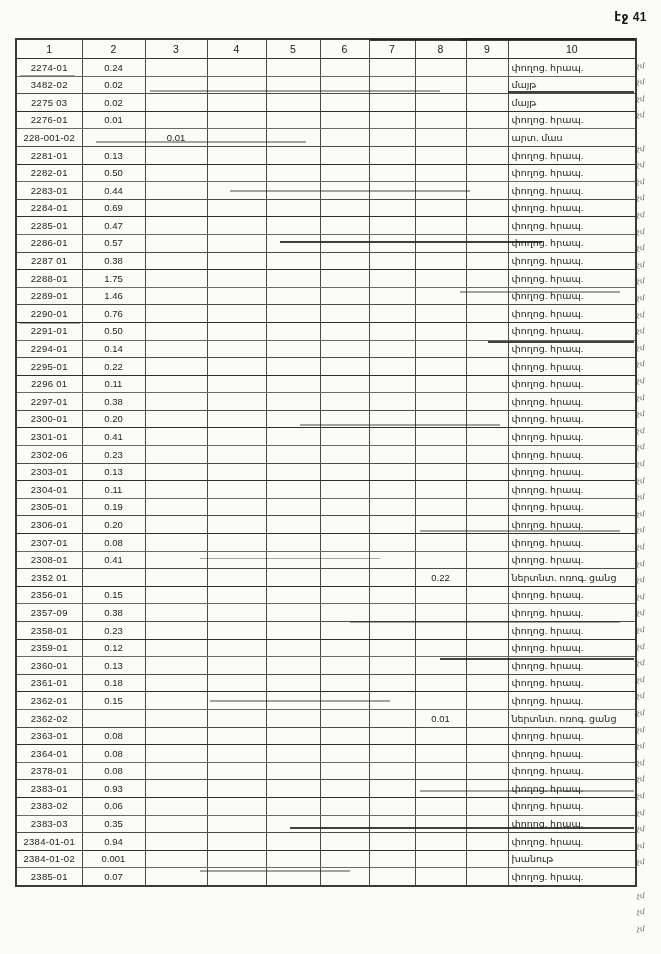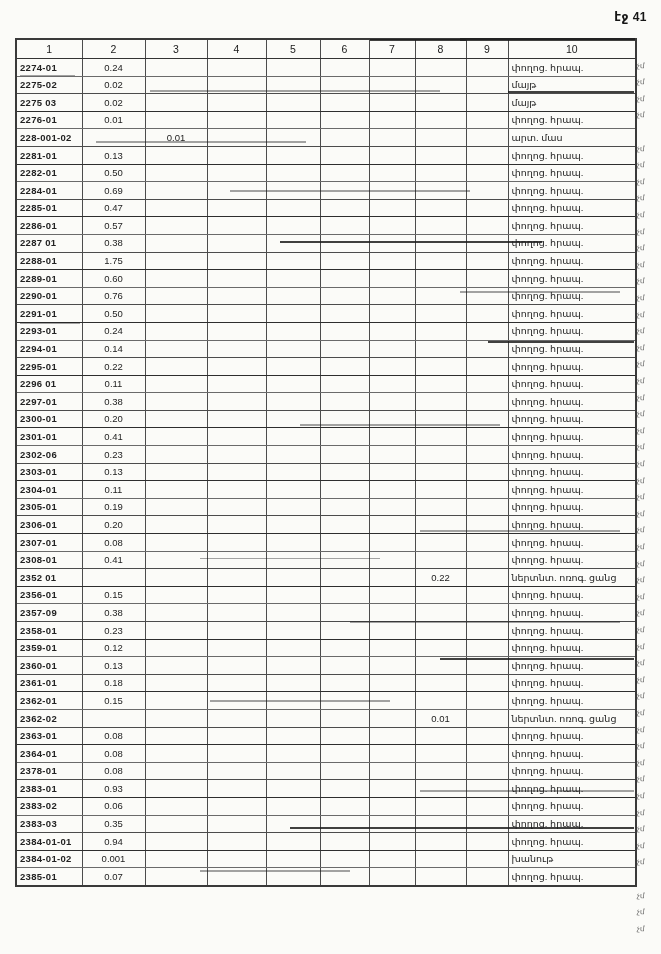--- a/index.html
+++ b/index.html
@@ -31,21 +31,21 @@
     line-height:1;
     overflow:hidden;white-space:nowrap;
     color:#222;
   }
   table.doc th{
     height:18px;font-size:10.5px;font-weight:normal;
     text-align:center;color:#1a1a1a;
     border-bottom:1px solid #333;
   }
   table.doc{border:2px solid #3a3a3a;}
-  td.c-id{text-align:left;padding-left:5px;letter-spacing:.3px;font-weight:bold;}
+  td.c-id{text-align:center;padding-left:5px;letter-spacing:.3px;}
   td.c-val{text-align:center;}
   td.c-desc{text-align:left;font-size:9px;padding-left:4px;color:#2a2a2a;}
   
   table.doc tr:nth-child(3n) td{border-bottom-color:#2e2e2e;}
   table.doc tr:nth-child(3n+1) td{border-bottom-color:#6a6a6a;}
   table.doc tr:nth-child(4n) td{border-top-color:#8a8a8a;}
   
   .marks{position:absolute;left:637px;top:0;width:24px;height:954px;pointer-events:none;}
   .mark{
     position:absolute;left:0;
@@ -98,21 +98,21 @@
           <td class="c-val"></td>
           <td class="c-val"></td>
           <td class="c-val"></td>
           <td class="c-val"></td>
           <td class="c-val"></td>
           <td class="c-val"></td>
           <td class="c-val"></td>
           <td class="c-desc">փողոց. հրապ.</td>
         </tr>
         <tr>
-          <td class="c-id">2275-02</td>
+          <td class="c-id">3482-02</td>
           <td class="c-val">0.02</td>
           <td class="c-val"></td>
           <td class="c-val"></td>
           <td class="c-val"></td>
           <td class="c-val"></td>
           <td class="c-val"></td>
           <td class="c-val"></td>
           <td class="c-val"></td>
           <td class="c-desc">մայթ</td>
         </tr>
@@ -170,20 +170,32 @@
           <td class="c-val"></td>
           <td class="c-val"></td>
           <td class="c-val"></td>
           <td class="c-val"></td>
           <td class="c-val"></td>
           <td class="c-val"></td>
           <td class="c-val"></td>
           <td class="c-desc">փողոց. հրապ.</td>
         </tr>
         <tr>
+          <td class="c-id">2283-01</td>
+          <td class="c-val">0.44</td>
+          <td class="c-val"></td>
+          <td class="c-val"></td>
+          <td class="c-val"></td>
+          <td class="c-val"></td>
+          <td class="c-val"></td>
+          <td class="c-val"></td>
+          <td class="c-val"></td>
+          <td class="c-desc">փողոց. հրապ.</td>
+        </tr>
+        <tr>
           <td class="c-id">2284-01</td>
           <td class="c-val">0.69</td>
           <td class="c-val"></td>
           <td class="c-val"></td>
           <td class="c-val"></td>
           <td class="c-val"></td>
           <td class="c-val"></td>
           <td class="c-val"></td>
           <td class="c-val"></td>
           <td class="c-desc">փողոց. հրապ.</td>
@@ -231,21 +243,21 @@
           <td class="c-val"></td>
           <td class="c-val"></td>
           <td class="c-val"></td>
           <td class="c-val"></td>
           <td class="c-val"></td>
           <td class="c-val"></td>
           <td class="c-desc">փողոց. հրապ.</td>
         </tr>
         <tr>
           <td class="c-id">2289-01</td>
-          <td class="c-val">0.60</td>
+          <td class="c-val">1.46</td>
           <td class="c-val"></td>
           <td class="c-val"></td>
           <td class="c-val"></td>
           <td class="c-val"></td>
           <td class="c-val"></td>
           <td class="c-val"></td>
           <td class="c-val"></td>
           <td class="c-desc">փողոց. հրապ.</td>
         </tr>
         <tr>
@@ -256,32 +268,20 @@
           <td class="c-val"></td>
           <td class="c-val"></td>
           <td class="c-val"></td>
           <td class="c-val"></td>
           <td class="c-val"></td>
           <td class="c-desc">փողոց. հրապ.</td>
         </tr>
         <tr>
           <td class="c-id">2291-01</td>
           <td class="c-val">0.50</td>
-          <td class="c-val"></td>
-          <td class="c-val"></td>
-          <td class="c-val"></td>
-          <td class="c-val"></td>
-          <td class="c-val"></td>
-          <td class="c-val"></td>
-          <td class="c-val"></td>
-          <td class="c-desc">փողոց. հրապ.</td>
-        </tr>
-        <tr>
-          <td class="c-id">2293-01</td>
-          <td class="c-val">0.24</td>
           <td class="c-val"></td>
           <td class="c-val"></td>
           <td class="c-val"></td>
           <td class="c-val"></td>
           <td class="c-val"></td>
           <td class="c-val"></td>
           <td class="c-val"></td>
           <td class="c-desc">փողոց. հրապ.</td>
         </tr>
         <tr>

